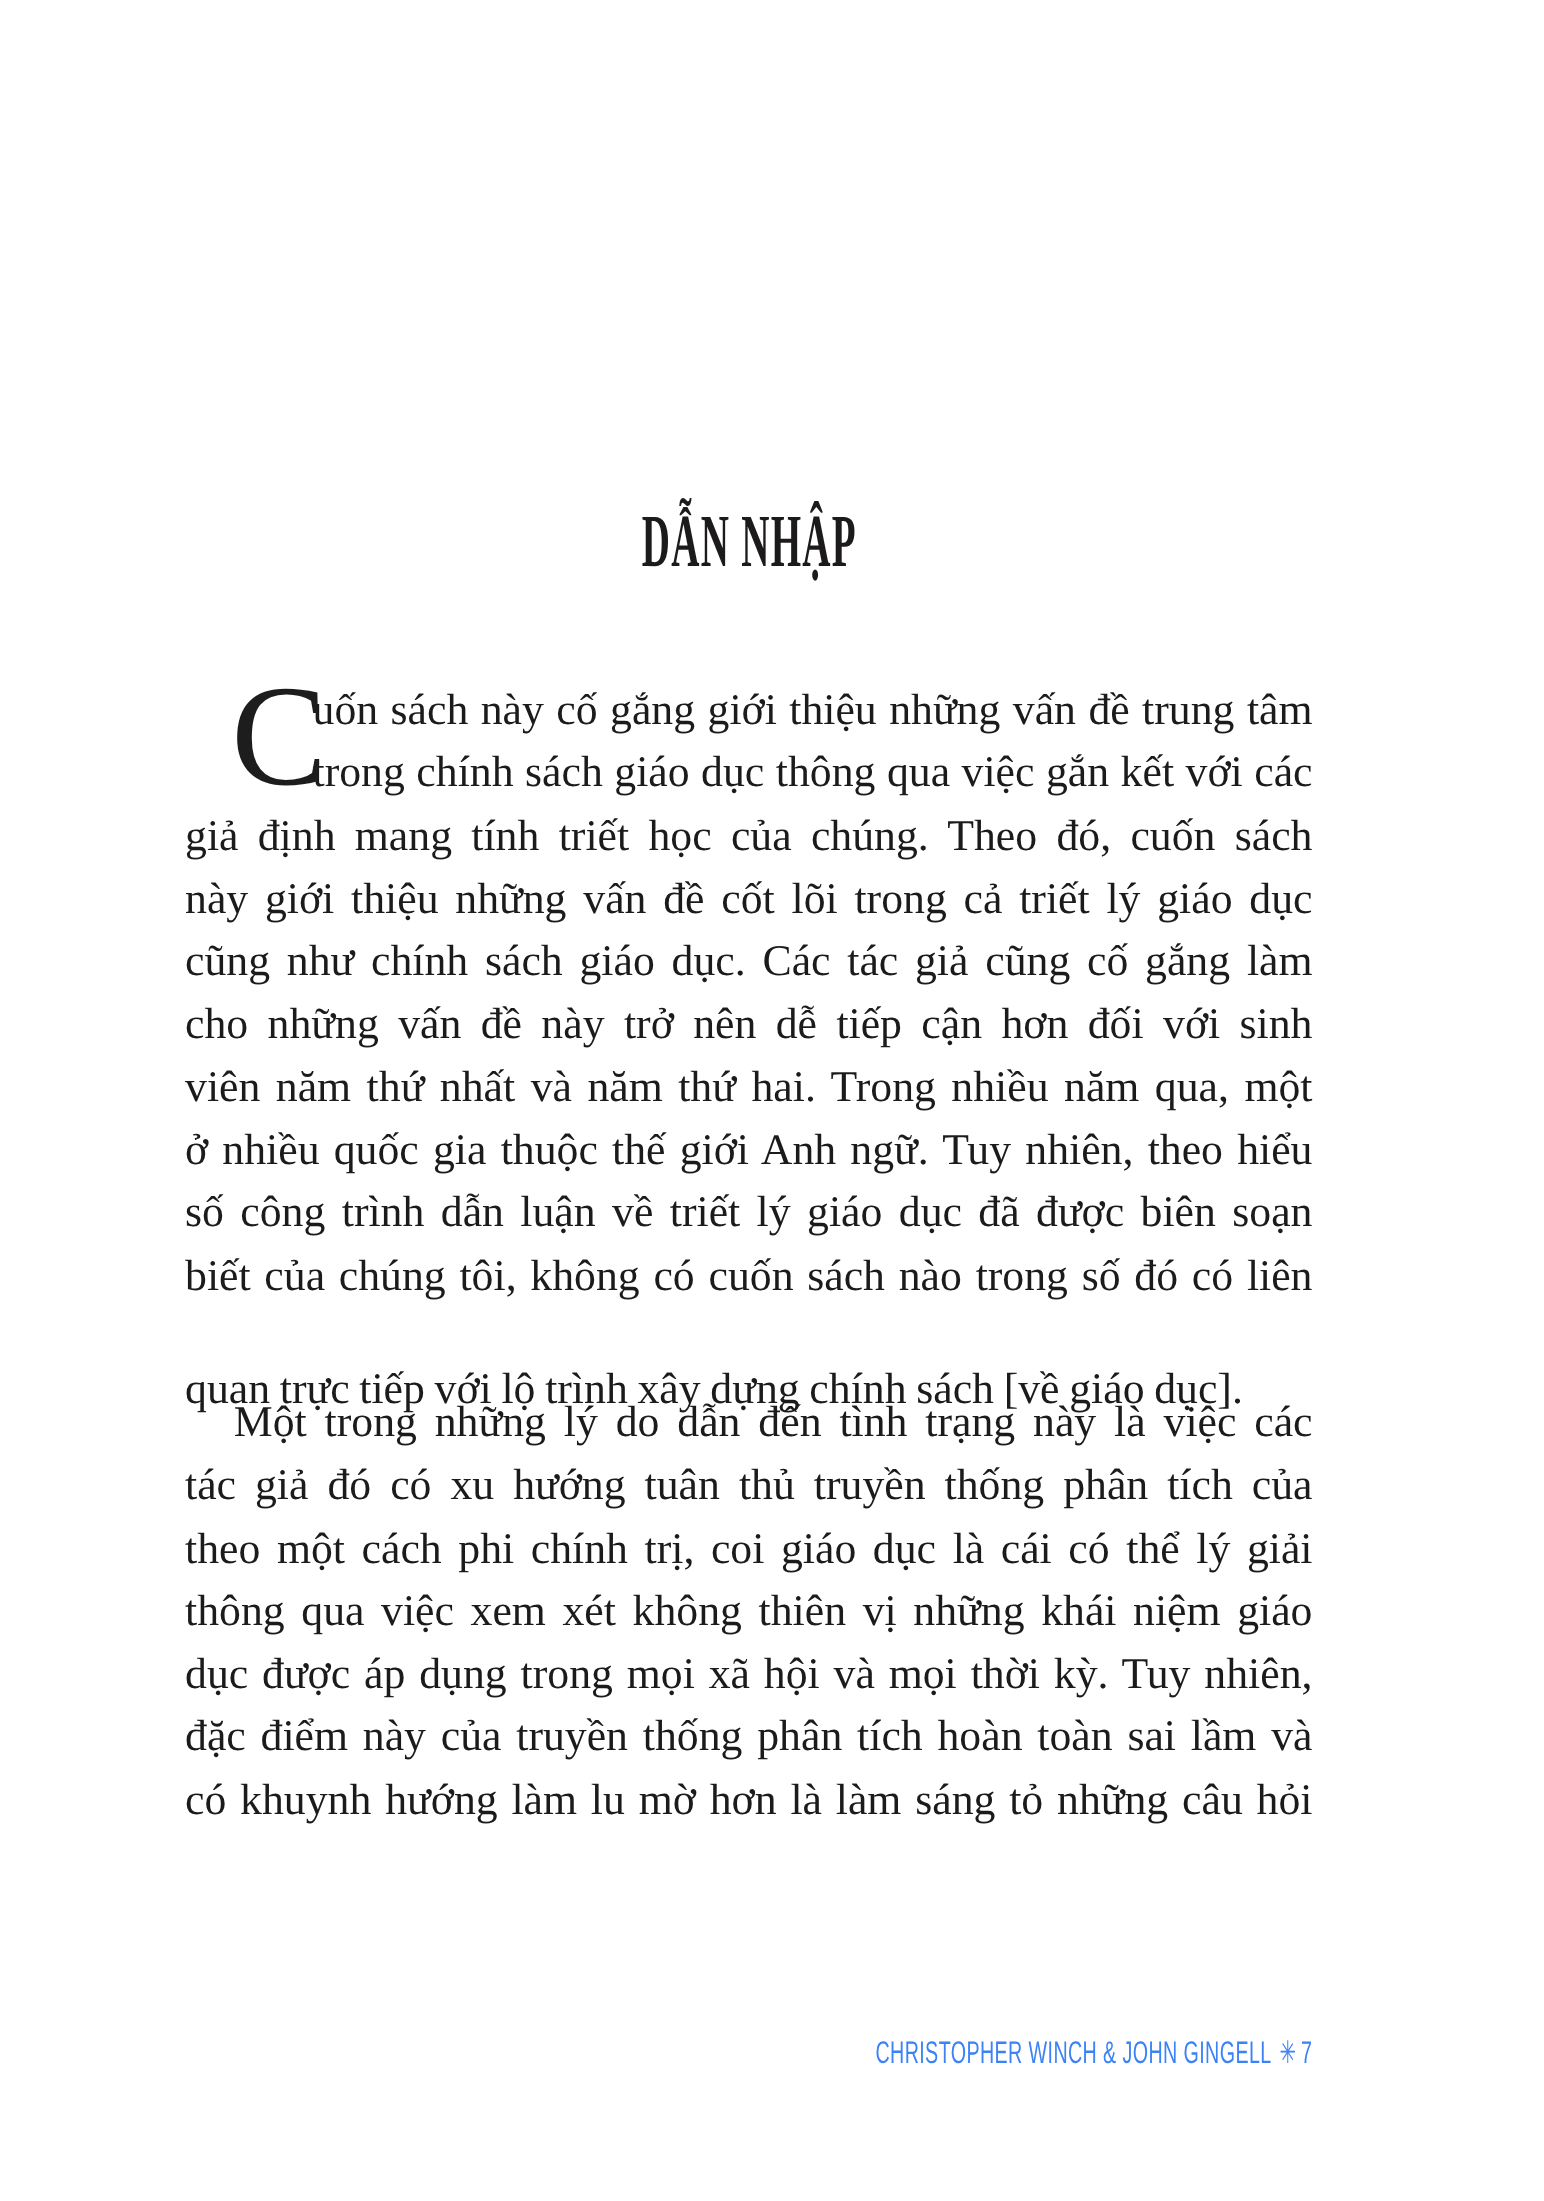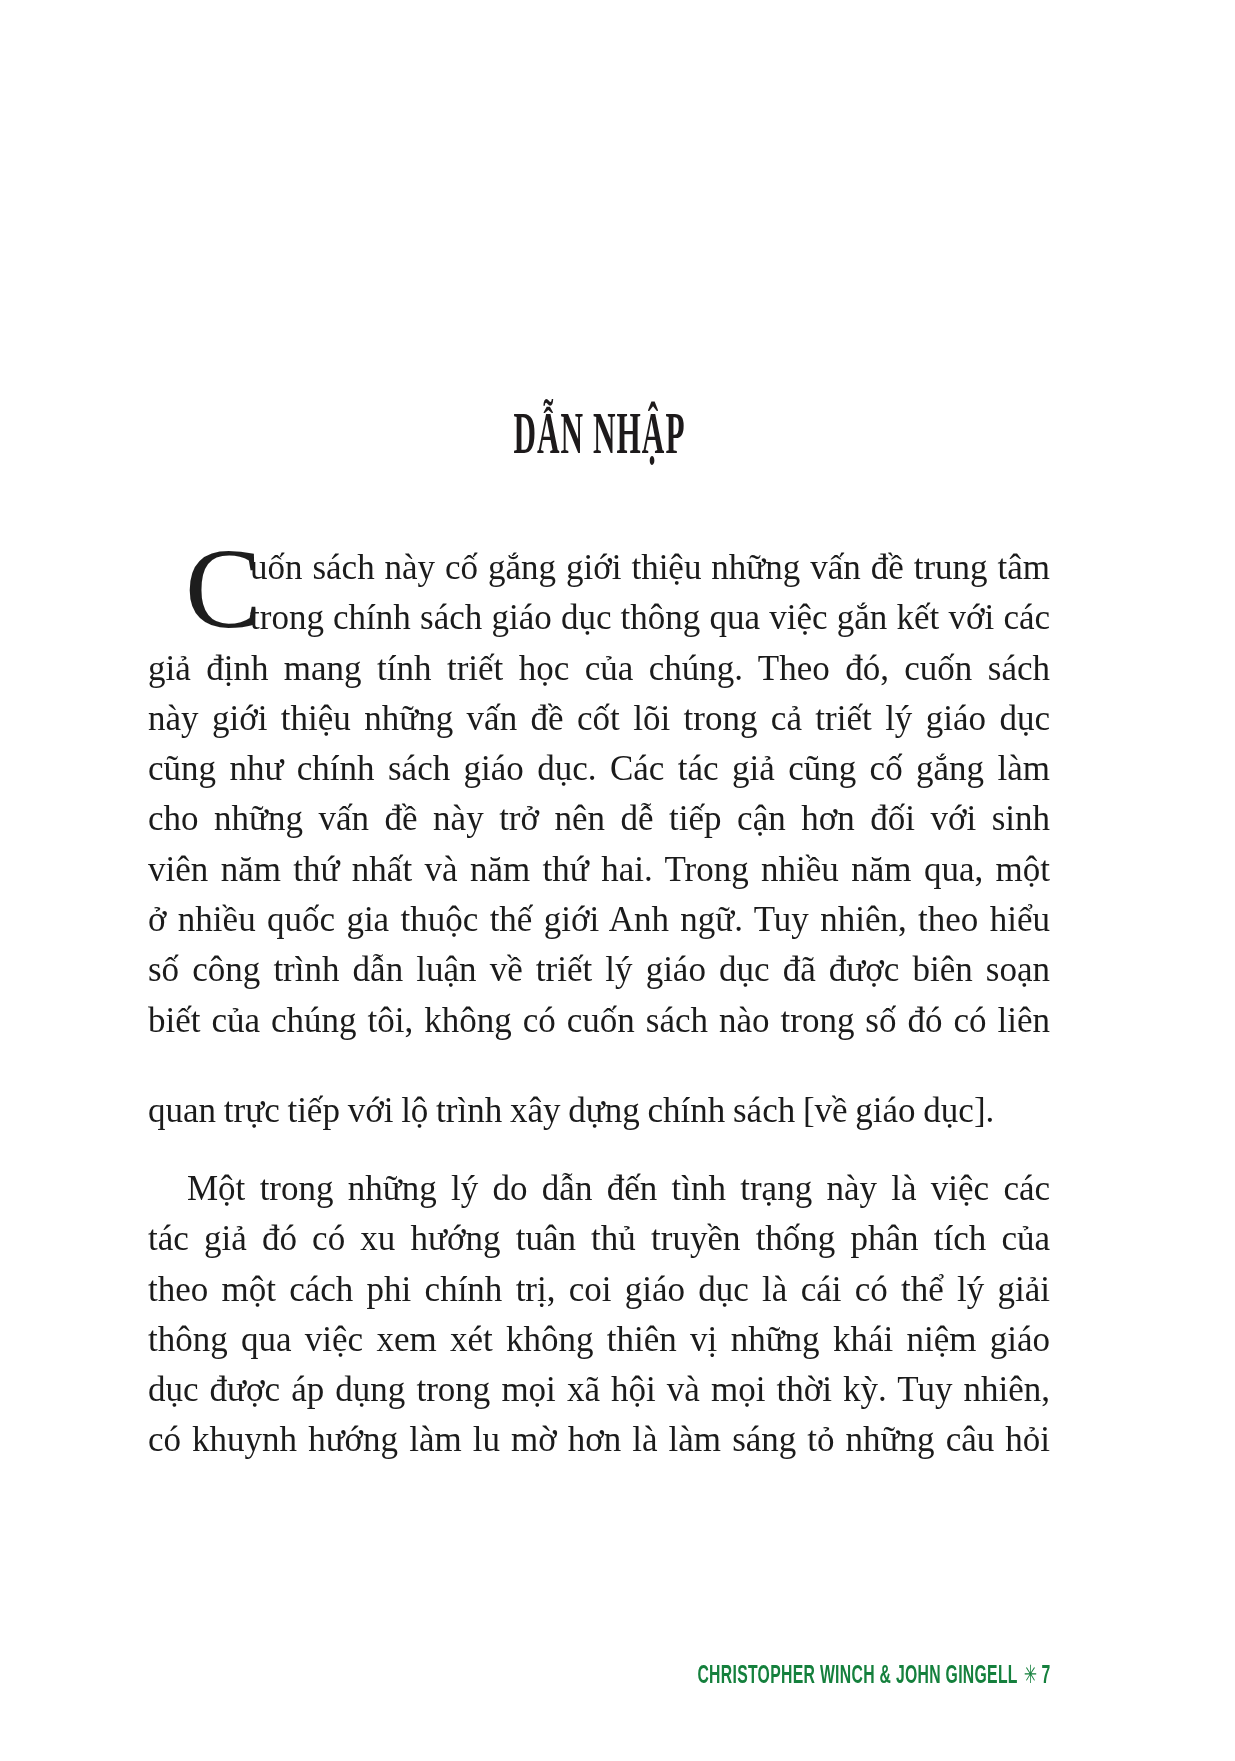--- a/index.html
+++ b/index.html
@@ -42,21 +42,21 @@
   .para {
     position: absolute;
     left: 148px;
     width: 902px;
     font-size: 35px;
     line-height: 50.3px;
     word-spacing: -1px;
     color: #1b1b1b;
   }
   .para-1 { top: 543px; }
-  .para-2 { top: 1164px; }
+  .para-2 { top: 1113px; }
 
   .line {
     text-align: justify;
     text-align-last: justify;
   }
   .line.last { text-align-last: left; margin-top: 40px; }
   .para-2 .line:first-child { padding-left: 39px; }
 
   .dropcap {
     float: left;
@@ -73,25 +73,24 @@
   }
 
   
   .footer {
     position: absolute;
     left: 148px;
     top: 1629px;
     width: 902px;
     text-align: right;
     font-family: "Liberation Sans", "DejaVu Sans", sans-serif;
-    font-weight: bold;
+    font-weight: normal;
     font-size: 25px;
     line-height: 26px;
-    color: #15803d;
-    margin-top: 32px;
+    color: #3b82f6;
   }
   .footer-inner {
     display: inline-block;
     transform: scaleX(0.63);
     transform-origin: 100% 50%;
     letter-spacing: 0.5px;
     white-space: nowrap;
   }
   .footer-sep { padding: 0 6px 0 10px; }
 </style>
@@ -121,20 +120,21 @@
       </div>
   </section>
 
   <section class="para para-2">
     <div class="lines">
         <div class="line">Một trong những lý do dẫn đến tình trạng này là việc các</div>
         <div class="line">tác giả đó có xu hướng tuân thủ truyền thống phân tích của</div>
         <div class="line">theo một cách phi chính trị, coi giáo dục là cái có thể lý giải</div>
         <div class="line">thông qua việc xem xét không thiên vị những khái niệm giáo</div>
         <div class="line">dục được áp dụng trong mọi xã hội và mọi thời kỳ. Tuy nhiên,</div>
+        <div class="line">đặc điểm này của truyền thống phân tích hoàn toàn sai lầm và</div>
         <div class="line">có khuynh hướng làm lu mờ hơn là làm sáng tỏ những câu hỏi</div>
       </div>
   </section>
 
   <footer class="footer">
     <span class="footer-inner">
       <span>CHRISTOPHER WINCH &amp; JOHN GINGELL</span><span class="footer-sep">✳</span><span>7</span>
     </span>
   </footer>
 

